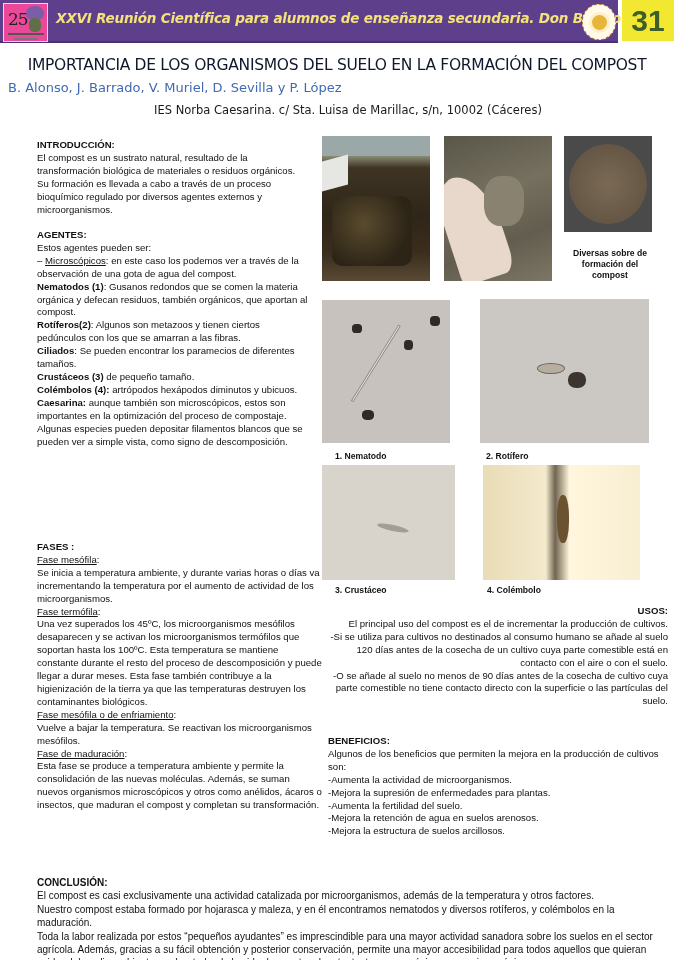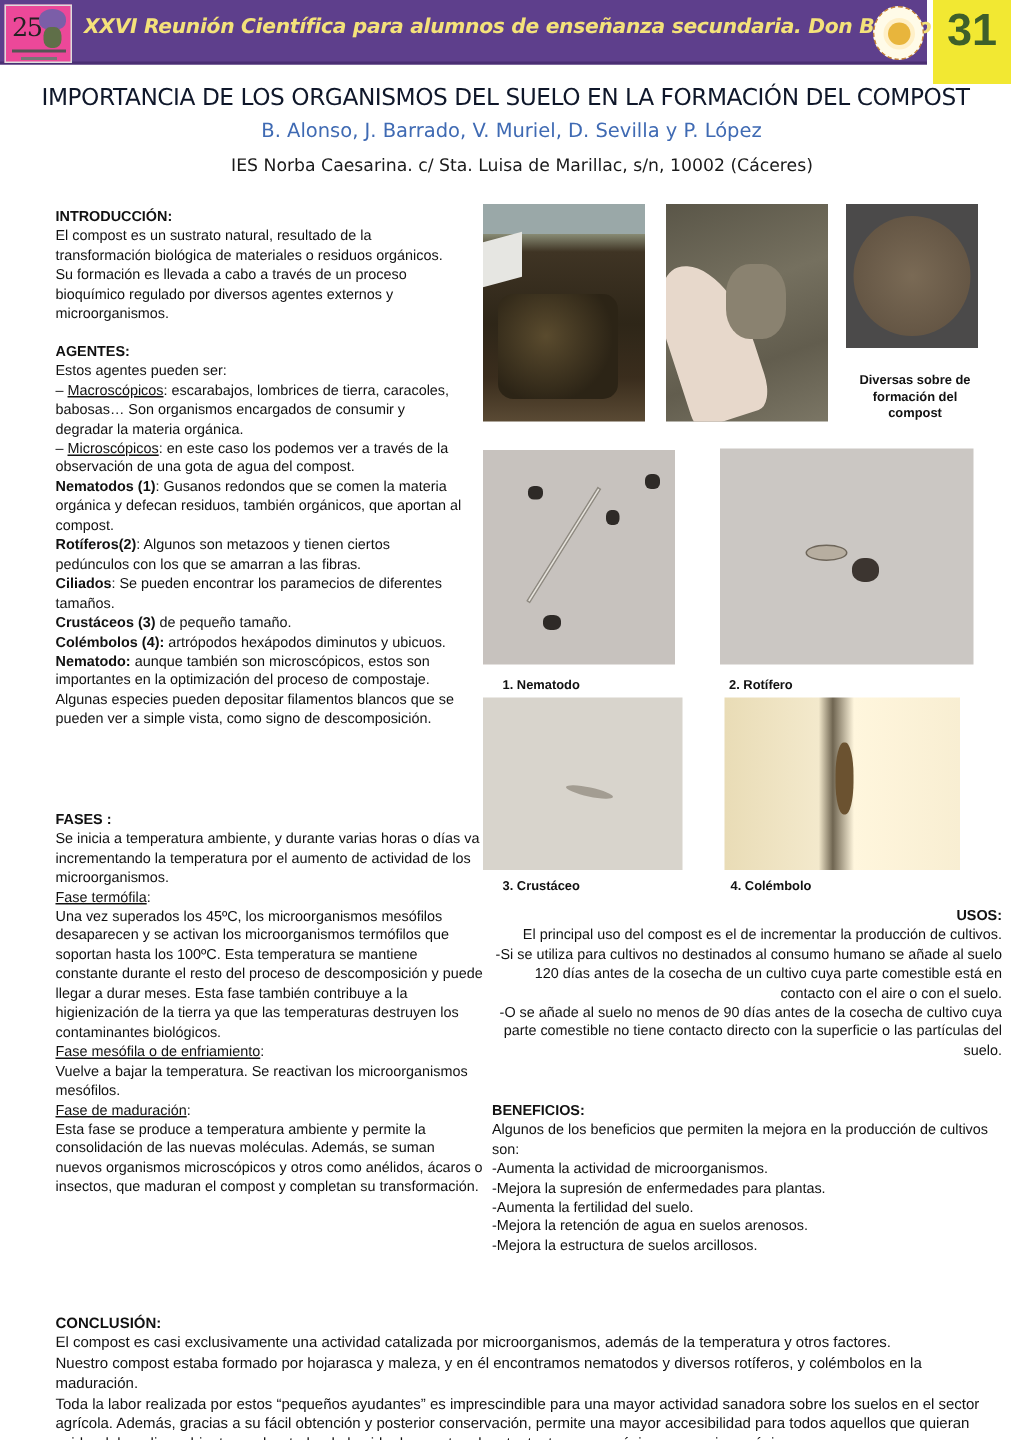--- a/index.html
+++ b/index.html
@@ -11,25 +11,25 @@
   .banner-bar { position: absolute; left: 0; top: 0; width: 618px; height: 43px; background: #5e3f8c; border-bottom: 2px solid #4a2f73; }
   .logo-left { position: absolute; left: 3px; top: 3px; width: 45px; height: 39px; background: #ec4899; border: 1px solid #ddd; }
   .logo-left .num { position: absolute; left: 4px; top: 5px; font-family: "DejaVu Serif", serif; font-size: 17px; color: #222; letter-spacing: -1px; }
   .logo-left .thistle { position: absolute; left: 22px; top: 2px; width: 18px; height: 14px; border-radius: 50% 50% 40% 40%; background: #7b5ea8; }
   .logo-left .thistle-base { position: absolute; left: 25px; top: 14px; width: 12px; height: 14px; border-radius: 40%; background: #5f6f48; }
   .logo-left .sub { position: absolute; left: 4px; top: 29px; width: 36px; height: 2px; background: #555; }
   .logo-left .sub2 { position: absolute; left: 10px; top: 34px; width: 24px; height: 2px; background: #777; }
   .banner-title { position: absolute; left: 56px; top: 10px; font-family: "DejaVu Sans", sans-serif; font-style: italic; font-weight: bold; font-size: 13.5px; color: #f4e27a; letter-spacing: -0.2px; white-space: nowrap; }
   .logo-right { position: absolute; left: 582px; top: 4px; width: 34px; height: 36px; border-radius: 50%; background: #fffbe8; border: 1px dashed #c8853a; }
   .logo-right .sun { position: absolute; left: 9px; top: 10px; width: 15px; height: 15px; border-radius: 50%; background: #e8b53c; box-shadow: 0 0 0 3px #fff0c8; }
-  .badge { position: absolute; left: 622px; top: 0; width: 52px; height: 56px; background: #f2e832; color: #3e5f2a; font-family: "Liberation Sans", sans-serif; font-weight: bold; font-size: 30px; text-align: center; line-height: 41px; }
+  .badge { position: absolute; left: 622px; top: 0; width: 52px; height: 41px; background: #f2e832; color: #3e5f2a; font-family: "Liberation Sans", sans-serif; font-weight: bold; font-size: 30px; text-align: center; line-height: 41px; }
 
   
   .title { position: absolute; left: 0; top: 56px; width: 674px; text-align: center; font-family: "DejaVu Sans", sans-serif; font-size: 15.5px; color: #0f172a; letter-spacing: -0.3px; white-space: nowrap; }
-  .authors { position: absolute; left: 0; top: 80px; width: 674px; text-align: center; font-family: "DejaVu Sans", sans-serif; font-size: 13px; color: #3f6ab3; white-space: nowrap; padding-left: 8px; }
+  .authors { position: absolute; left: 0; top: 80px; width: 674px; font-family: "DejaVu Sans", sans-serif; font-size: 13px; color: #3f6ab3; white-space: nowrap; padding-left: 8px; }
   .school { position: absolute; left: 0; top: 103px; width: 674px; text-align: center; font-family: "DejaVu Sans", sans-serif; font-size: 11.5px; color: #1a1a1a; white-space: nowrap; padding-left: 22px; }
 
   
   .block { position: absolute; font-family: "Liberation Sans", sans-serif; font-size: 9.6px; line-height: 12.9px; color: #111; }
   .block .h { font-weight: bold; }
   .block .u { text-decoration: underline; }
   .block p { margin: 0; }
   .block b { font-weight: bold; }
 
   #intro { left: 37px; top: 139px; width: 272px; }
@@ -77,32 +77,32 @@
 <div class="school">IES Norba Caesarina. c/ Sta. Luisa de Marillac, s/n, 10002 (Cáceres)</div>
 
 <div class="block" id="intro">
   <p class="h">INTRODUCCIÓN:</p>
   <p>El compost es un sustrato natural, resultado de la transformación biológica de materiales o residuos orgánicos. Su formación es llevada a cabo a través de un proceso bioquímico regulado por diversos agentes externos y microorganismos.</p>
 </div>
 
 <div class="block" id="agents">
   <p class="h">AGENTES:</p>
   <p>Estos agentes pueden ser:</p>
-  <p>– <span class="u">Macroscópicos</span><span>: escarabajos, lombrices de tierra, caracoles, babosas… Son organismos encargados de consumir y degradar la materia orgánica.</span></p>
   <p>– <span class="u">Microscópicos</span><span>: en este caso los podemos ver a través de la observación de una gota de agua del compost.</span></p>
   <p><b>Nematodos (1)</b><span>: Gusanos redondos que se comen la materia orgánica y defecan residuos, también orgánicos, que aportan al compost.</span></p>
   <p><b>Rotíferos(2)</b><span>: Algunos son metazoos y tienen ciertos pedúnculos con los que se amarran a las fibras.</span></p>
   <p><b>Ciliados</b><span>: Se pueden encontrar los paramecios de diferentes tamaños.</span></p>
   <p><b>Crustáceos (3)</b><span> de pequeño tamaño.</span></p>
   <p><b>Colémbolos (4):</b><span> artrópodos hexápodos diminutos y ubicuos.</span></p>
-  <p><b>Nematodo:</b><span> aunque también son microscópicos, estos son importantes en la optimización del proceso de compostaje. Algunas especies pueden depositar filamentos blancos que se pueden ver a simple vista, como signo de descomposición.</span></p>
+  <p><b>Caesarina:</b><span> aunque también son microscópicos, estos son importantes en la optimización del proceso de compostaje. Algunas especies pueden depositar filamentos blancos que se pueden ver a simple vista, como signo de descomposición.</span></p>
 </div>
 
 <div class="block" id="phases">
   <p class="h">FASES :</p>
+  <p><span class="u">Fase mesófila</span>:</p>
   <p>Se inicia a temperatura ambiente, y durante varias horas o días va incrementando la temperatura por el aumento de actividad de los microorganismos.</p>
   <p><span class="u">Fase termófila</span>:</p>
   <p>Una vez superados los 45ºC, los microorganismos mesófilos desaparecen y se activan los microorganismos termófilos que soportan hasta los 100ºC. Esta temperatura se mantiene constante durante el resto del proceso de descomposición y puede llegar a durar meses. Esta fase también contribuye a la higienización de la tierra ya que las temperaturas destruyen los contaminantes biológicos.</p>
   <p><span class="u">Fase mesófila o de enfriamiento</span>:</p>
   <p>Vuelve a bajar la temperatura. Se reactivan los microorganismos mesófilos.</p>
   <p><span class="u">Fase de maduración</span>:</p>
   <p>Esta fase se produce a temperatura ambiente y permite la consolidación de las nuevas moléculas. Además, se suman nuevos organismos microscópicos y otros como anélidos, ácaros o insectos, que maduran el compost y completan su transformación.</p>
 </div>
 
 <div class="photo" id="p-compost1">

